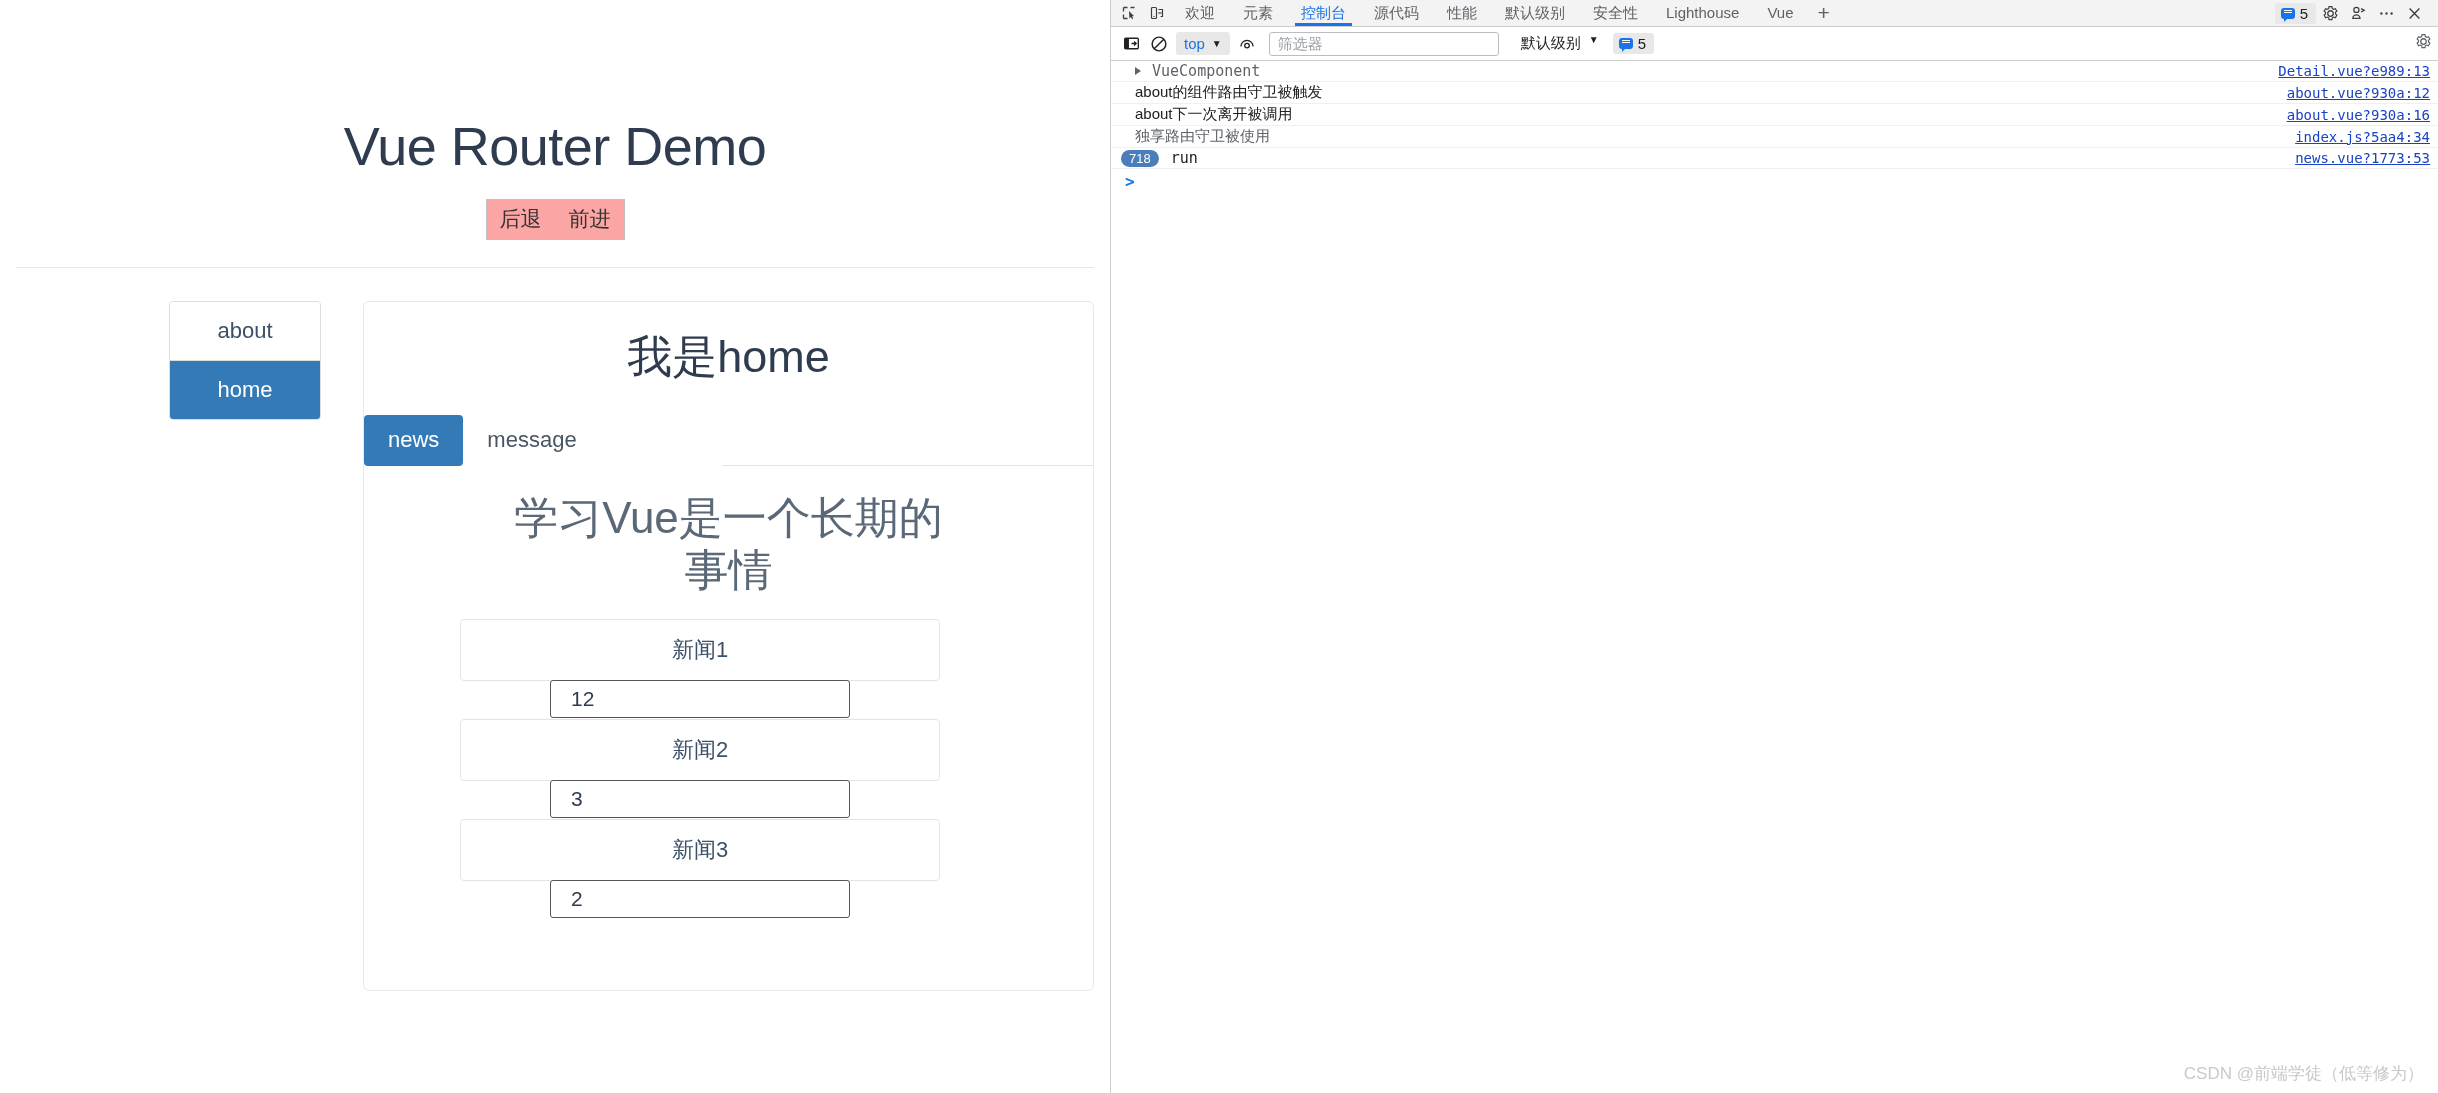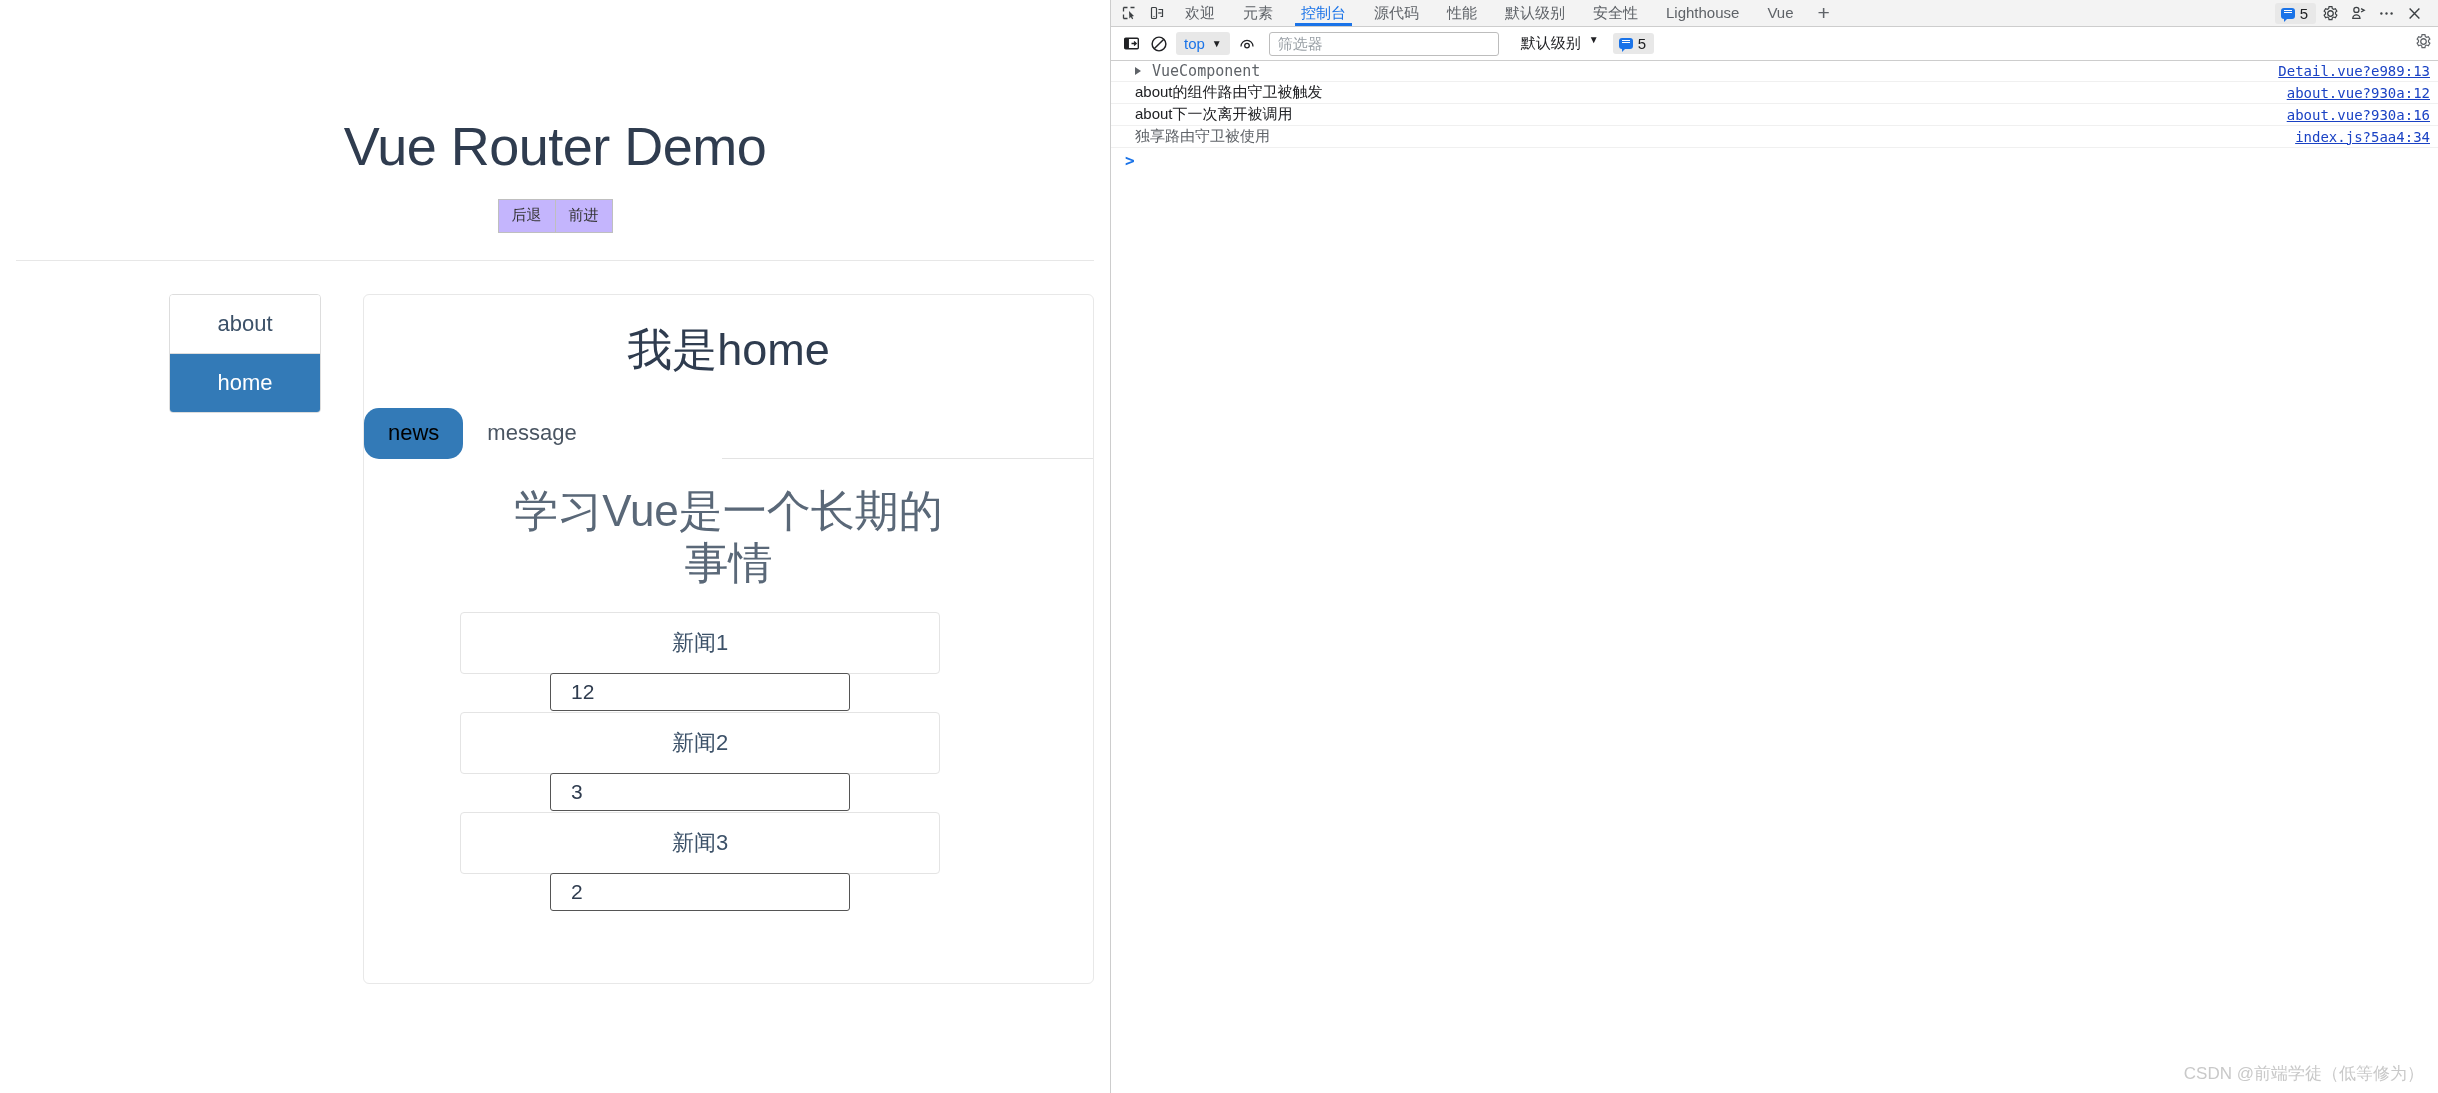--- a/index.html
+++ b/index.html
@@ -24,23 +24,23 @@
   .jumbotron { text-align: center; padding-top: 115px; }
   .app-title {
     font-size: 54px;
     color: #2f3c4f;
     font-weight: normal;
     margin: 0 0 22px 0;
     letter-spacing: -0.5px;
   }
   .nav-btn-group { display: inline-flex; }
   .nav-btn {
-    font-size: 15px;
+    font-size: 21px;
     color: #333;
-    background: #c4b5fd;
+    background: #fca5a5;
     border: 1px solid #bfbfbf;
     padding: 6px 13px 8px 13px;
     line-height: 1.2;
     cursor: pointer;
     font-family: "Liberation Sans", sans-serif;
   }
   .nav-btn + .nav-btn { border-left: none; }
   .hr-top {
     border: none; border-top: 1px solid #e7e7e7;
     margin: 27px 0 0 0; width: 100%;
@@ -103,22 +103,22 @@
     font-size: 22px;
     padding: 12px 24px;
     border-radius: 5px 5px 0 0;
     text-decoration: none;
     color: #337ab7;
     cursor: pointer;
     line-height: 1.2;
   }
   .tab-pill.active {
     background: #337ab7;
-    color: #000000;
-    border-radius: 15px;
+    color: #ffffff;
+    border-radius: 4px;
   }
   .tab-pill.inactive { color: #4a5562; }
   .tabs-underline {
     position: absolute;
     left: 408px; right: 0; bottom: 0;
     border-top: 1px solid #e3e3e3;
   }
 
   .sub-title {
     text-align: center;
@@ -529,20 +529,27 @@
         <a class="c-link">about.vue?930a:16</a>
       </div>
 
       <div class="c-row">
         <div class="c-msg c-indent" style="color:#5f6368;">
           <span>独享路由守卫被使用</span>
         </div>
         <a class="c-link">index.js?5aa4:34</a>
       </div>
 
+      <div class="c-row">
+        <div class="c-msg mono" style="color:#202124;">
+          <span class="count-pill">718</span>
+          <span>run</span>
+        </div>
+        <a class="c-link">news.vue?1773:53</a>
+      </div>
 
       <div class="prompt-row">
         <span class="prompt-caret">&gt;</span>
       </div>
     </div>
 
     <div class="watermark">CSDN @前端学徒（低等修为）</div>
   </div>
 
 </div>

